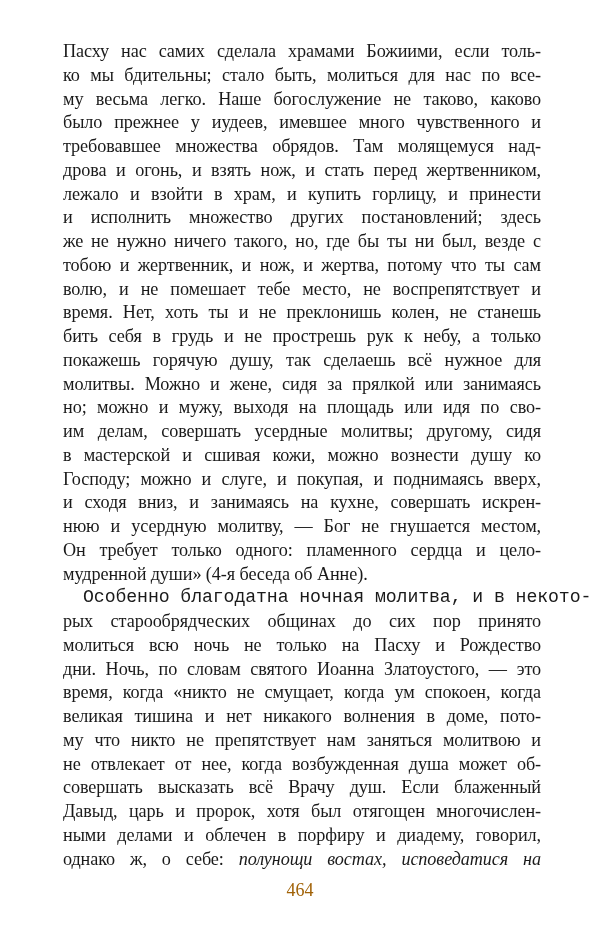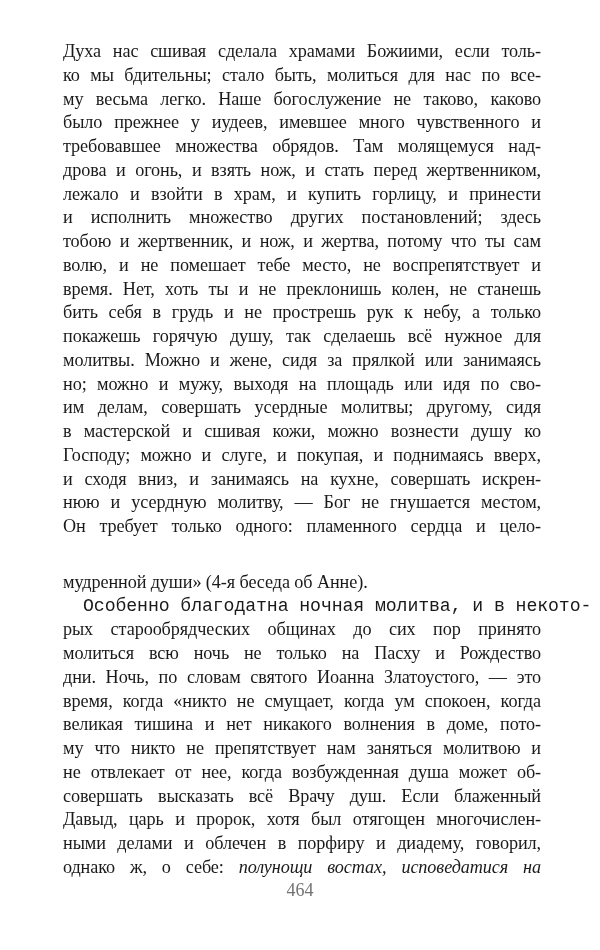--- a/index.html
+++ b/index.html
@@ -25,53 +25,53 @@
       height: 23.75px;
       line-height: 23.75px;
       font-size: 18.2px;
       white-space: nowrap;
       text-align: justify;
       text-align-last: justify;
       letter-spacing: -0.1px;
     }
     .line.last {
       text-align-last: left;
-      margin-top: 32px;
     }
     .line.indent {
       padding-left: 20px;
       font-family: Liberation Mono, monospace;
     }
     .line i {
       font-style: italic;
     }
     .page-number {
       position: absolute;
       top: 880px;
       left: 0;
       width: 600px;
       text-align: center;
       font-size: 18px;
       font-family: "Liberation Serif", "DejaVu Serif", serif;
-      color: #737373;
+      color: #a16207;
     }
   </style>
 </head>
 <body>
 
 <div class="page">
   <div>
-    <div class="line">Духа нас сшивая сделала храмами Божиими, если толь-</div>
+    <div class="line">Пасху нас самих сделала храмами Божиими, если толь-</div>
     <div class="line">ко мы бдительны; стало быть, молиться для нас по все-</div>
     <div class="line">му весьма легко. Наше богослужение не таково, каково</div>
     <div class="line">было прежнее у иудеев, имевшее много чувственного и</div>
     <div class="line">требовавшее множества обрядов. Там молящемуся над-</div>
     <div class="line">дрова и огонь, и взять нож, и стать перед жертвенником,</div>
     <div class="line">лежало и взойти в храм, и купить горлицу, и принести</div>
     <div class="line">и исполнить множество других постановлений; здесь</div>
+    <div class="line">же не нужно ничего такого, но, где бы ты ни был, везде с</div>
     <div class="line">тобою и жертвенник, и нож, и жертва, потому что ты сам</div>
     <div class="line">волю, и не помешает тебе место, не воспрепятствует и</div>
     <div class="line">время. Нет, хоть ты и не преклонишь колен, не станешь</div>
     <div class="line">бить себя в грудь и не прострешь рук к небу, а только</div>
     <div class="line">покажешь горячую душу, так сделаешь всё нужное для</div>
     <div class="line">молитвы. Можно и жене, сидя за прялкой или занимаясь</div>
     <div class="line">но; можно и мужу, выходя на площадь или идя по сво-</div>
     <div class="line">им делам, совершать усердные молитвы; другому, сидя</div>
     <div class="line">в мастерской и сшивая кожи, можно вознести душу ко</div>
     <div class="line">Господу; можно и слуге, и покупая, и поднимаясь вверх,</div>

